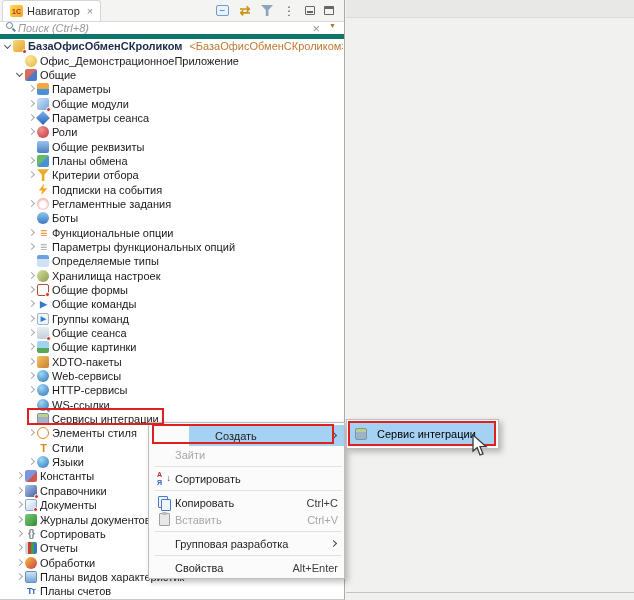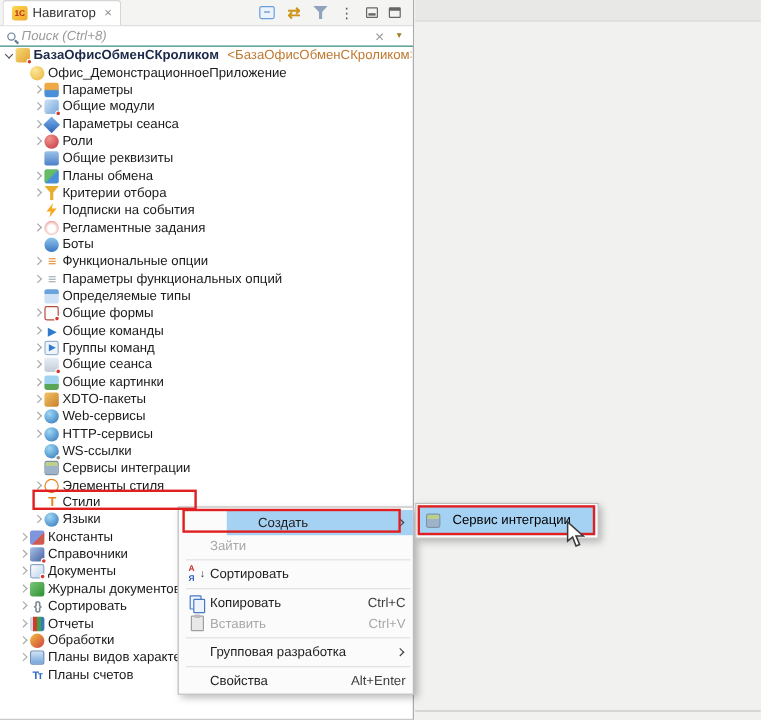--- a/index.html
+++ b/index.html
@@ -19,21 +19,21 @@
   .tbi{width:14px;height:14px;display:flex;align-items:center;justify-content:center;font-size:12px;cursor:default;}
   .i-collapse{width:13px;height:11px;border:1px solid #6a9fd8;border-radius:2px;background:#eaf3fc;
     color:#2f6bb0;font-size:10px;line-height:8px;text-align:center;}
   .i-link{color:#cc9418;font-weight:bold;font-size:13px;}
   .i-filter{width:12px;height:11px;background:#8fa3bd;clip-path:polygon(0 0,100% 0,62% 45%,62% 100%,40% 100%,40% 45%);}
   .i-dots{color:#555;font-size:12px;letter-spacing:0;}
   .i-min{width:10px;height:9px;border:1px solid #666;border-radius:1px;position:relative;}
   .i-min::after{content:"";position:absolute;left:1px;right:1px;bottom:1px;height:2px;background:#666;}
   .i-max{width:10px;height:9px;border:1px solid #666;border-top:3px solid #666;border-radius:1px;}
 
-  .searchbar{height:17px;background:#fff;border-bottom:1px solid #0f766e;display:flex;align-items:center;padding:0 6px;gap:5px;}
+  .searchbar{height:17px;background:#fff;border-bottom:5px solid #0f766e;display:flex;padding:0 6px;gap:5px;}
   .mag{width:7px;height:7px;border:1.4px solid #6a7f99;border-radius:50%;position:relative;flex:0 0 auto;}
   .mag::after{content:"";position:absolute;width:4px;height:1.6px;background:#6a7f99;transform:rotate(45deg);
     left:5px;top:6px;}
   .searchbar input{flex:1;border:none;outline:none;font-family:"Liberation Sans",sans-serif;
     font-size:11px;font-style:italic;color:#444;padding:0;background:transparent;}
   .searchbar input::placeholder{color:#9a9a9a;font-style:italic;}
   .s-clear{color:#999;font-size:13px;line-height:13px;}
   .s-drop{color:#a08020;font-size:7px;margin-left:4px;margin-right:2px;}
 
   
@@ -125,20 +125,26 @@
         <span class="tlabel" style="font-weight: bold; color: rgb(27, 42, 74);">БазаОфисОбменСКроликом</span>
         <span class="tsuffix" style="color: rgb(192, 120, 48);">&lt;БазаОфисОбменСКроликом&gt;</span>
       </div>
       <div class="trow">
         <span style="width: 14px; flex: 0 0 auto;"></span>
         <span class="chev"></span>
         <span class="ticon" style="background: radial-gradient(circle at 35% 30%, rgb(253, 231, 154), rgb(232, 179, 58)); border-radius: 50%;"></span>
         <span class="tlabel">Офис_ДемонстрационноеПриложение</span>
       </div>
       <div class="trow">
+        <span style="width: 14px; flex: 0 0 auto;"></span>
+        <span class="chev e"></span>
+        <span class="ticon" style="background: linear-gradient(135deg, rgb(224, 106, 90) 42%, rgb(74, 121, 201) 58%); border-radius: 2px;"></span>
+        <span class="tlabel">Общие</span>
+      </div>
+      <div class="trow">
         <span style="width: 26px; flex: 0 0 auto;"></span>
         <span class="chev c"></span>
         <span class="ticon" style="background: linear-gradient(rgb(240, 168, 68) 45%, rgb(74, 144, 217) 55%); border-radius: 2px;"></span>
         <span class="tlabel">Параметры</span>
       </div>
       <div class="trow">
         <span style="width: 26px; flex: 0 0 auto;"></span>
         <span class="chev c"></span>
         <span class="ticon" style="background: linear-gradient(135deg, rgb(207, 226, 245), rgb(116, 167, 221)); border-radius: 2px;">
           <span class="dot" style="background: rgb(210, 59, 46);"></span>
@@ -203,20 +209,26 @@
         <span style="width: 26px; flex: 0 0 auto;"></span>
         <span class="chev c"></span>
         <span class="ticon" style="color: rgb(154, 164, 173); font-size: 12px; letter-spacing: -1px;">≡</span>
         <span class="tlabel">Параметры функциональных опций</span>
       </div>
       <div class="trow">
         <span style="width: 26px; flex: 0 0 auto;"></span>
         <span class="chev"></span>
         <span class="ticon" style="background: linear-gradient(rgb(106, 162, 221) 32%, rgb(207, 226, 245) 32%); border-radius: 2px;"></span>
         <span class="tlabel">Определяемые типы</span>
+      </div>
+      <div class="trow">
+        <span style="width: 26px; flex: 0 0 auto;"></span>
+        <span class="chev c"></span>
+        <span class="ticon" style="background: linear-gradient(135deg, rgb(215, 226, 154), rgb(139, 154, 82)); border-radius: 50%;"></span>
+        <span class="tlabel">Хранилища настроек</span>
       </div>
       <div class="trow">
         <span style="width: 26px; flex: 0 0 auto;"></span>
         <span class="chev c"></span>
         <span class="ticon" style="background: rgb(253, 253, 253); border-radius: 2px; border: 1px solid rgb(184, 74, 60);">
           <span class="dot" style="background: rgb(210, 59, 46);"></span>
         </span>
         <span class="tlabel">Общие формы</span>
       </div>
       <div class="trow">

